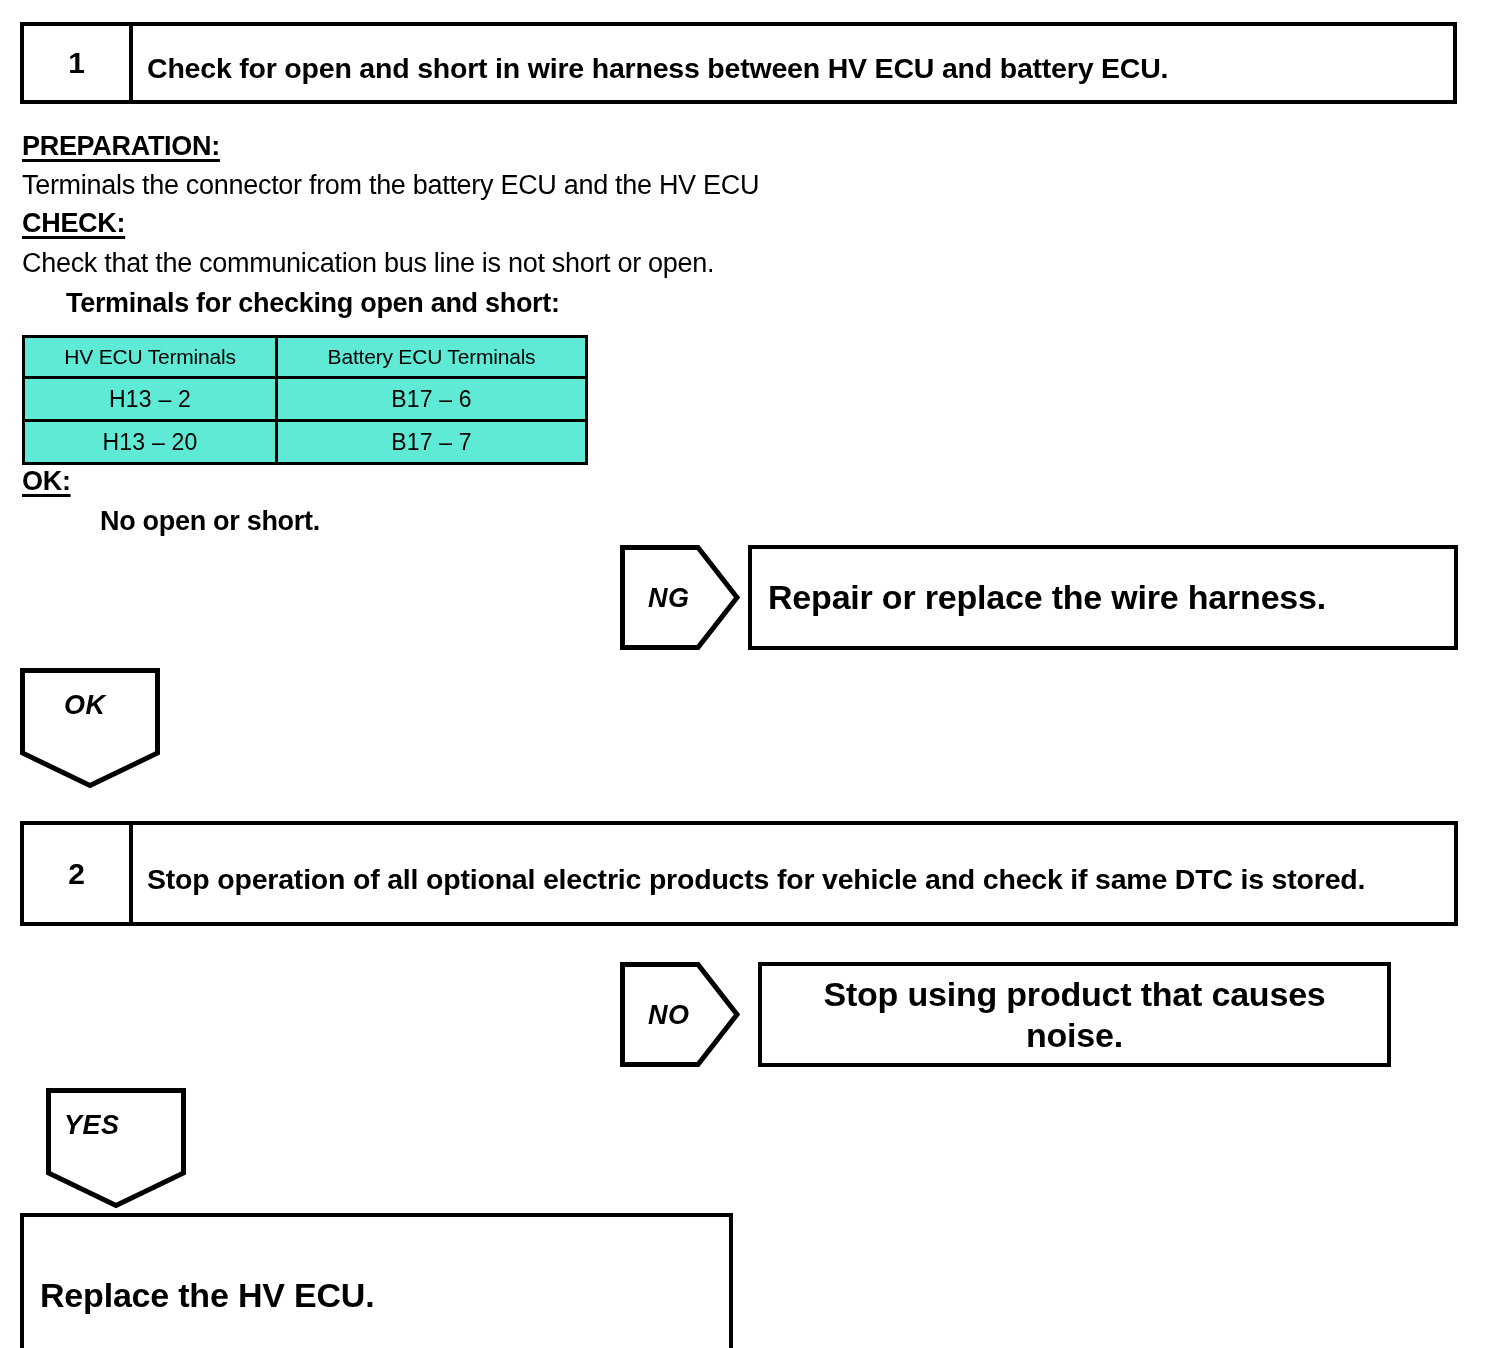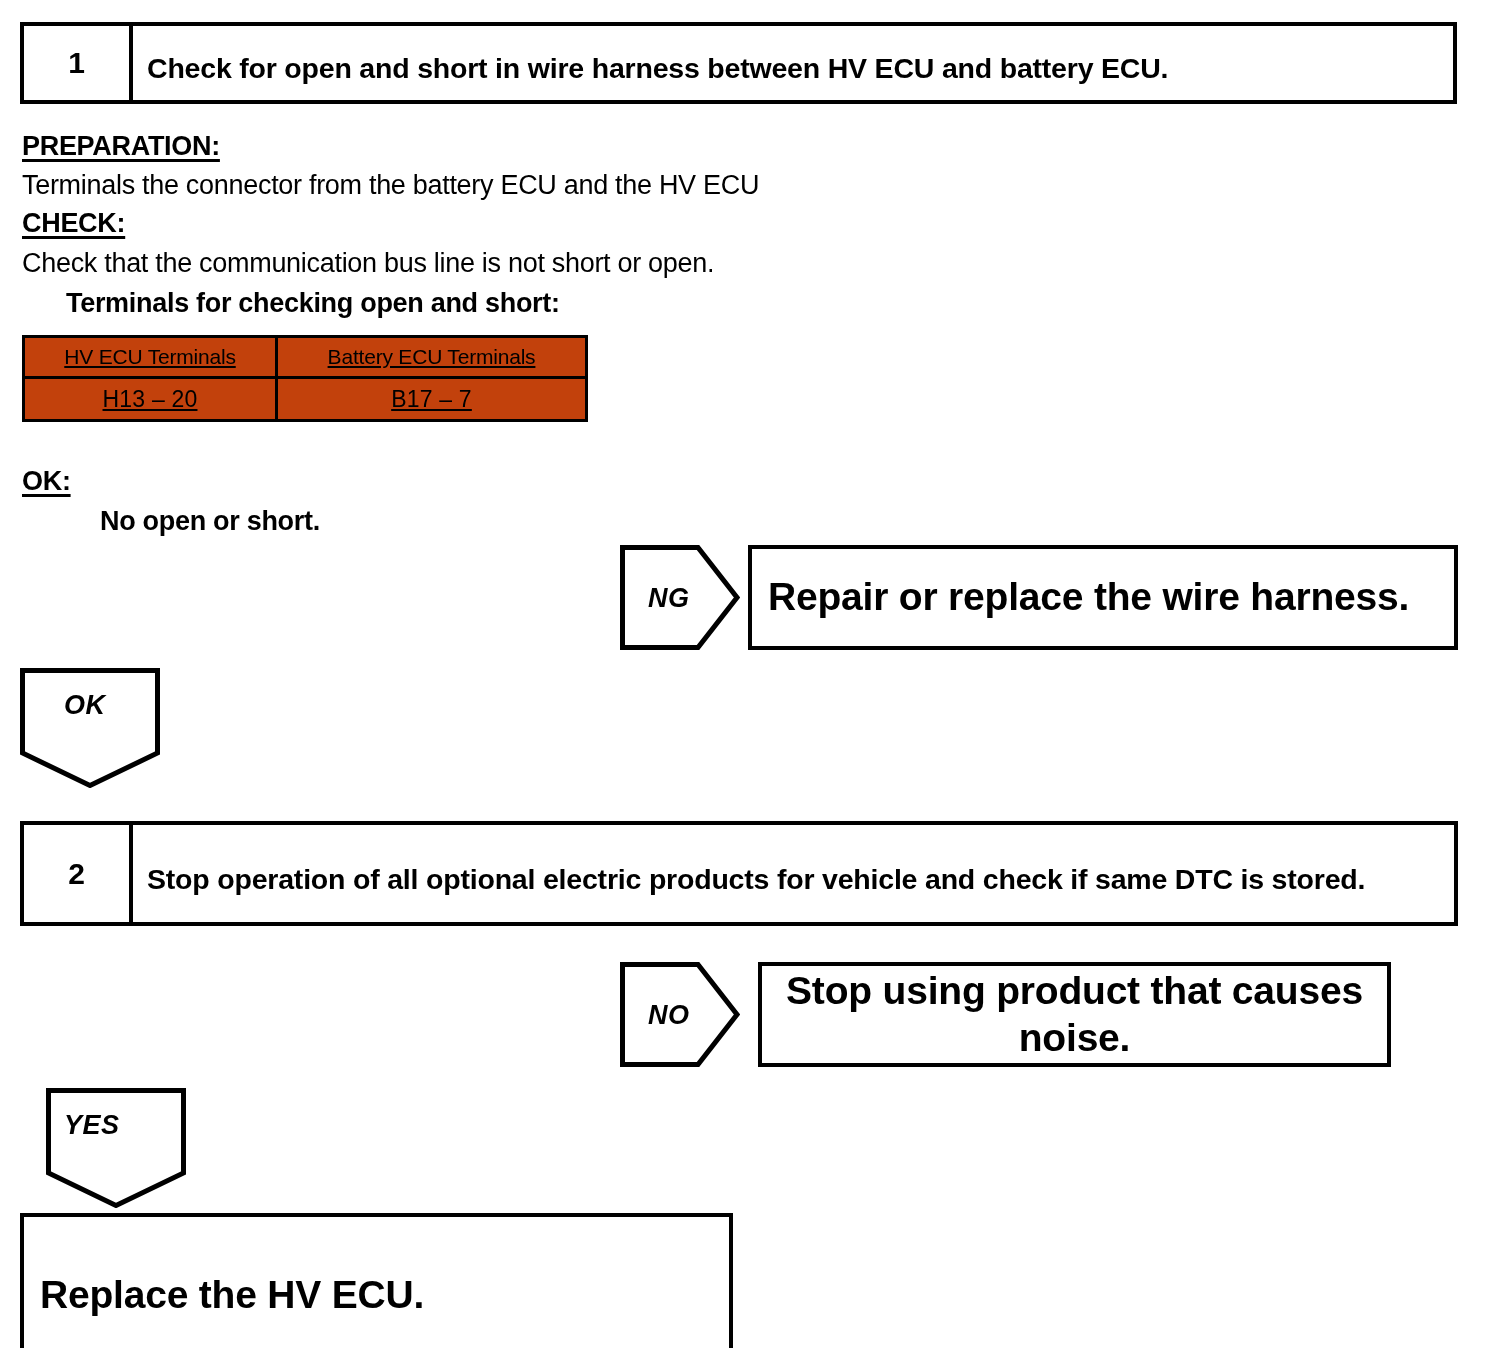--- a/index.html
+++ b/index.html
@@ -70,22 +70,21 @@
   .txt.underline {
     text-decoration: underline;
     text-underline-offset: 4px;
     text-decoration-thickness: 3px;
   }
 
   
   .term-table {
     position: absolute;
     border-collapse: collapse;
-    background: #c2410c;
-    text-decoration: underline;
+    background: #5eead4;
   }
   .term-table td, .term-table th {
     border: 3px solid #000;
     text-align: center;
     font-weight: normal;
     padding: 0;
   }
   .term-table th {
     height: 38px;
     font-size: 21px;
@@ -127,21 +126,21 @@
   .result-box {
     position: absolute;
     box-sizing: border-box;
     border: 4px solid #000;
     background: #fff;
     display: flex;
     align-items: center;
   }
   .result-box .rt {
     padding: 0 16px;
-    font-size: 39px;
+    font-size: 34px;
     font-weight: bold;
     letter-spacing: -0.2px;
     line-height: 1.2;
   }
 </style>
 </head>
 <body>
 
 <div id="page">
 
@@ -162,20 +161,24 @@
 
   <table class="term-table" style="left:22px; top:335px;">
     <thead>
       <tr>
         <th class="col-a">HV ECU Terminals</th>
         <th class="col-b">Battery ECU Terminals</th>
       </tr>
     </thead>
     <tbody>
       <tr>
+        <td class="col-a">H13 – 2</td>
+        <td class="col-b">B17 – 6</td>
+      </tr>
+      <tr>
         <td class="col-a">H13 – 20</td>
         <td class="col-b">B17 – 7</td>
       </tr>
     </tbody>
   </table>
 
   <div class="txt bold underline" style="left:22px; top:468px;">OK:</div>
 
   <div class="txt bold" style="left:100px; top:508px;">No open or short.</div>
 

